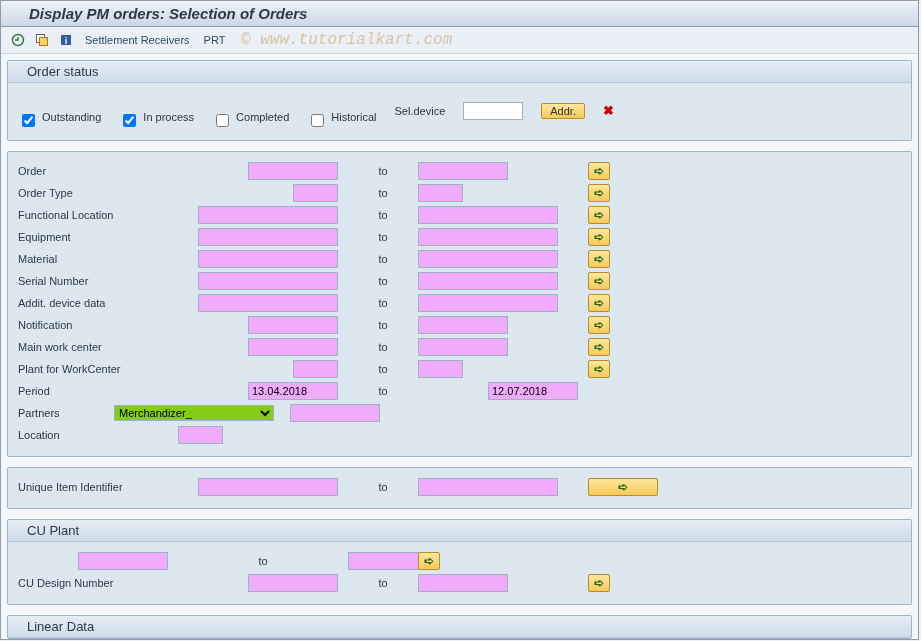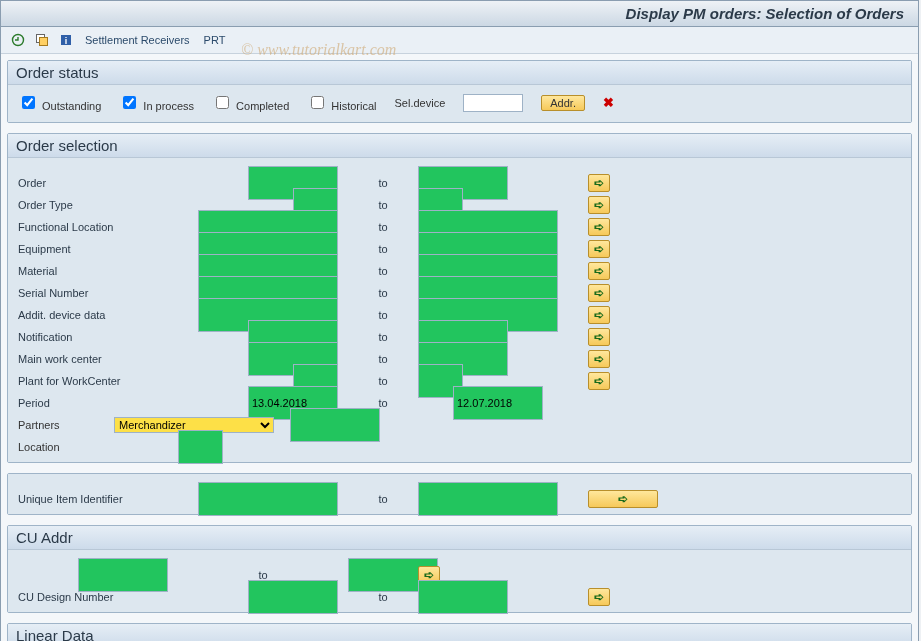--- a/index.html
+++ b/index.html
@@ -12,26 +12,25 @@
     width: 921px;
   }
   .window {
     border: 1px solid #8a9db0;
     background: #f4f7fa;
     width: 919px;
   }
   .titlebar {
     background: linear-gradient(#eef2f6, #ccd8e4);
     border-bottom: 1px solid #8a9db0;
-    padding: 4px 14px;
+    padding: 4px 28px;
     font-weight: bold;
     font-style: italic;
     font-size: 15px;
     color: #2b3a49;
-    text-align: right;
   }
   .toolbar {
     background: #eaf0f6;
     padding: 4px 8px;
     border-bottom: 1px solid #c7d2dd;
     display: flex;
     align-items: center;
     gap: 6px;
     position: relative;
   }
@@ -41,56 +40,56 @@
     border: 1px solid transparent;
     border-radius: 2px;
   }
   .toolbar .text-btn {
     color: #2b4a6b;
     padding: 0 4px;
     cursor: default;
   }
   .watermark {
     position: absolute;
-    left: 240px; top: 14px;
+    left: 240px; top: 4px;
     font-size: 16px;
     font-style: italic;
     color: rgba(206,166,112,0.6);
-    font-family: Liberation Serif, serif;
+    font-family: Liberation Mono, monospace;
     pointer-events: none;
   }
   .body-area {
     padding: 6px 6px 0 6px;
   }
   .groupbox {
     margin-bottom: 10px;
     border: 1px solid #9fb4c8;
     border-radius: 2px;
     background: #e6edf3;
   }
   .groupbox-title {
     background: linear-gradient(#e6eef6, #cddbea);
-    font-size: 15px;
+    font-size: 13px;
     color: #2b3a49;
-    padding: 3px 8px;
+    padding: 3px 19px;
     border-bottom: 1px solid #b8c7d6;
   }
   .groupbox-body {
     padding: 8px 10px 10px 10px;
     background: #dde7ef;
   }
   
   .status-row {
     display: flex;
     align-items: center;
     gap: 18px;
     flex-wrap: wrap;
   }
   .chk {
-    display: inline-flex; align-items: flex-end; gap: 4px;
+    display: inline-flex; align-items: flex-start; gap: 4px; margin-top: 20px;
   }
   .chk input[type="checkbox"] {
     width: 13px; height: 13px;
   }
   .sel-profile-input {
     background: #fff;
     border: 1px solid #9eb2c6;
     height: 18px; width: 60px;
     padding: 0 2px;
   }
@@ -110,45 +109,45 @@
     column-gap: 10px;
     align-items: center;
     height: 22px;
   }
   .form-row .lbl { color: #2b3a49; }
   .form-row .cell-input {
     display: flex;
     justify-content: flex-end;
   }
   .text-input {
-    background: #22c55e;
+    background: #f0abfc;
     border: 1px solid #9eb2c6;
     height: 18px;
-    padding: 16px 3px;
+    padding: 0 3px;
     font-size: 11px;
     width: 120px;
   }
   .text-input.narrow { width: 45px; }
   .text-input.mid { width: 90px; }
   .text-input.wide { width: 140px; }
   .to-lbl { text-align: center; color: #2b3a49; padding-left: 10px; }
   .multi-btn {
     width: 22px; height: 18px;
     background: linear-gradient(#ffe79c, #f6c95a);
     border: 1px solid #b88f2b;
     border-radius: 2px;
     display: inline-flex; align-items: center; justify-content: center;
     font-size: 10px;
   }
   .multi-btn.wide { width: 70px; }
   .multi-btn .arrow { color: #1b6b1b; font-weight: bold; font-size: 12px; }
   select.partners-select {
     width: 160px; height: 16px;
     font-size: 11px;
-    background: #fde047;
+    background: #84cc16;
     border: 1px solid #9eb2c6;
   }
   .partners-row {
     display: grid;
     grid-template-columns: 90px 170px 120px;
     column-gap: 6px;
     align-items: center;
     height: 22px;
   }
   .currency-row {
@@ -213,21 +212,20 @@
           </label>
           <span>Sel.device</span>
           <input class="sel-profile-input" value="" style="">
           <button class="addr-btn"><span>Addr.</span></button>
           <span class="x-icon">✖</span>
         </div>
       </div>
     </div>
 
     <div class="groupbox">
-      <div class="groupbox-title">Order selection</div>
       <div class="groupbox-body" id="selection-body">
           <div class="form-row">
             <span class="lbl">Order</span>
             <span class="cell-input">
               <input class="text-input mid" style="">
             </span>
             <span class="to-lbl">to</span>
             <span class="cell-input" style="justify-content: flex-start;">
               <input class="text-input mid" style="">
             </span>
@@ -351,21 +349,21 @@
             <span><span class="multi-btn">
                 <span class="arrow">➪</span>
               </span></span>
           </div>
           <div class="form-row">
             <span class="lbl">Period</span>
             <span class="cell-input">
               <input class="text-input mid" value="13.04.2018" style="">
             </span>
             <span class="to-lbl">to</span>
-            <span class="cell-input" style="justify-content: center;">
+            <span class="cell-input" style="justify-content: flex-end;">
               <input class="text-input mid" value="12.07.2018" style="">
             </span>
             <span></span>
           </div>
           <div class="partners-row">
             <span class="lbl">Partners</span>
             <select class="partners-select"><option>Merchandizer_</option></select>
             <input class="text-input mid" style="">
           </div>
           <div class="currency-row">
@@ -387,21 +385,21 @@
               <input class="text-input wide" value="" style="">
             </span>
           <span><span class="multi-btn wide">
                 <span class="arrow">➪</span>
               </span></span>
         </div>
       </div>
     </div>
 
     <div class="groupbox">
-      <div class="groupbox-title">CU Addr</div>
+      <div class="groupbox-title">CU Plant</div>
       <div class="groupbox-body">
         <div class="form-row">
           <span class="cell-input">
               <input class="text-input mid" value="" style="">
             </span>
           <span class="to-lbl">to</span>
           <span class="cell-input" style="justify-content:flex-start;">
               <input class="text-input mid" value="" style="">
             </span>
           <span><span class="multi-btn">

